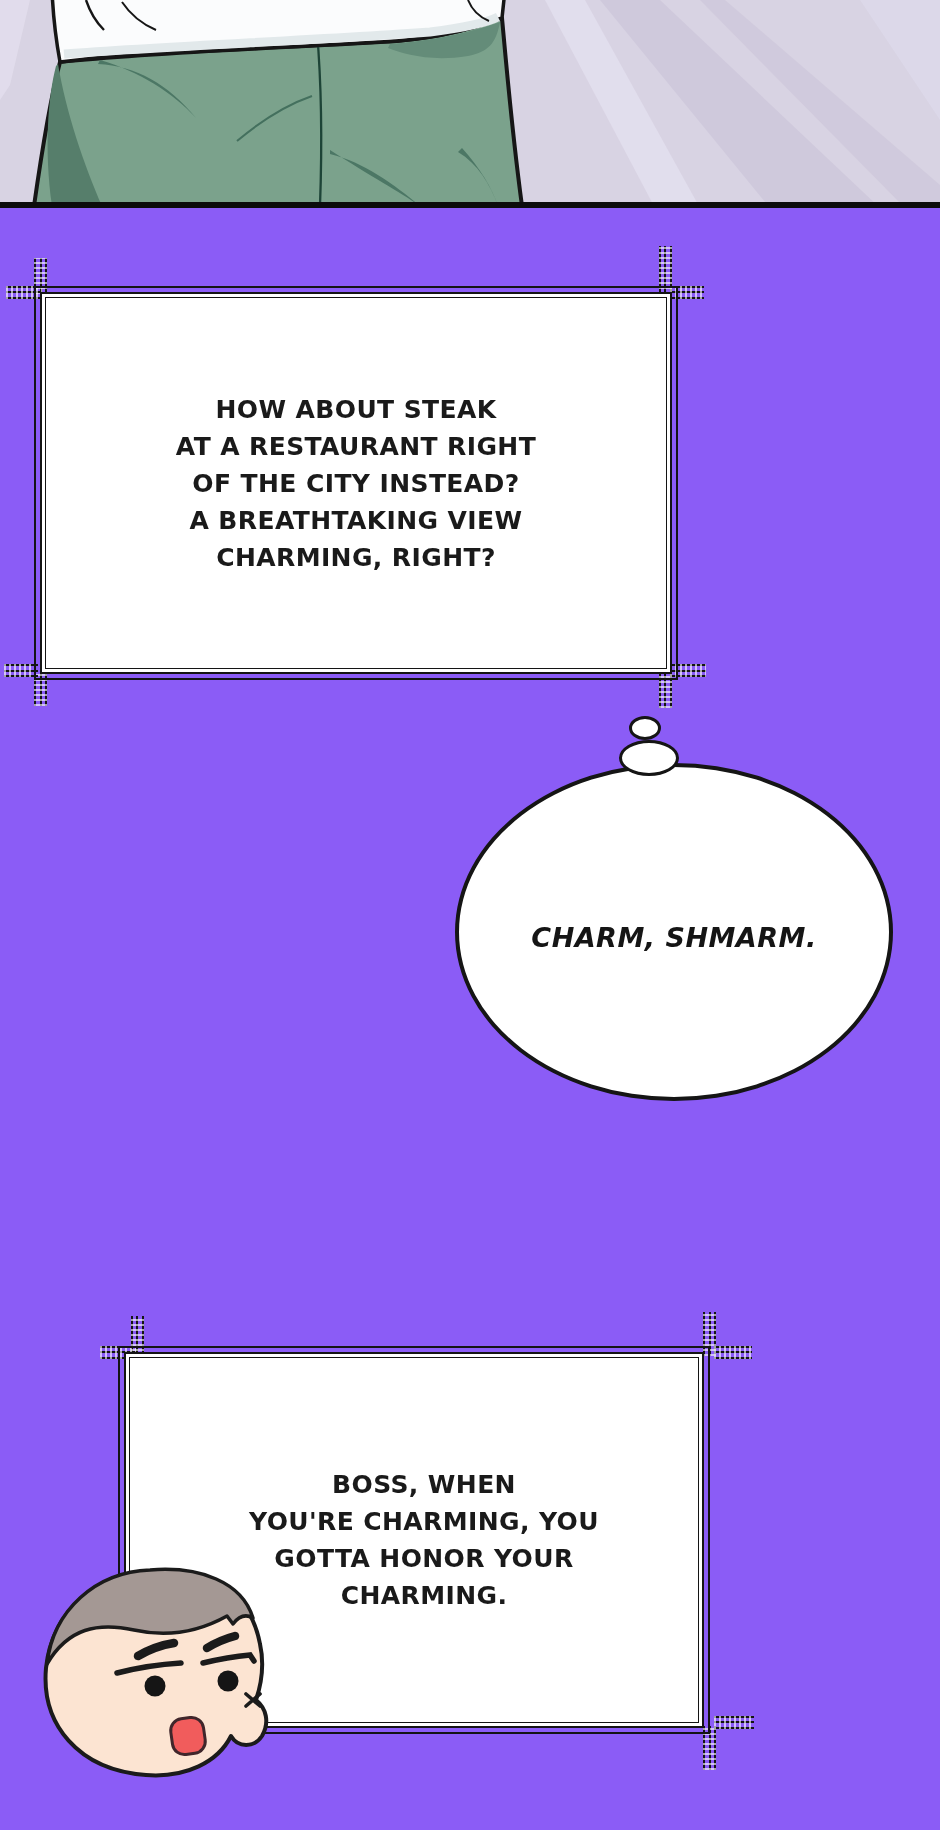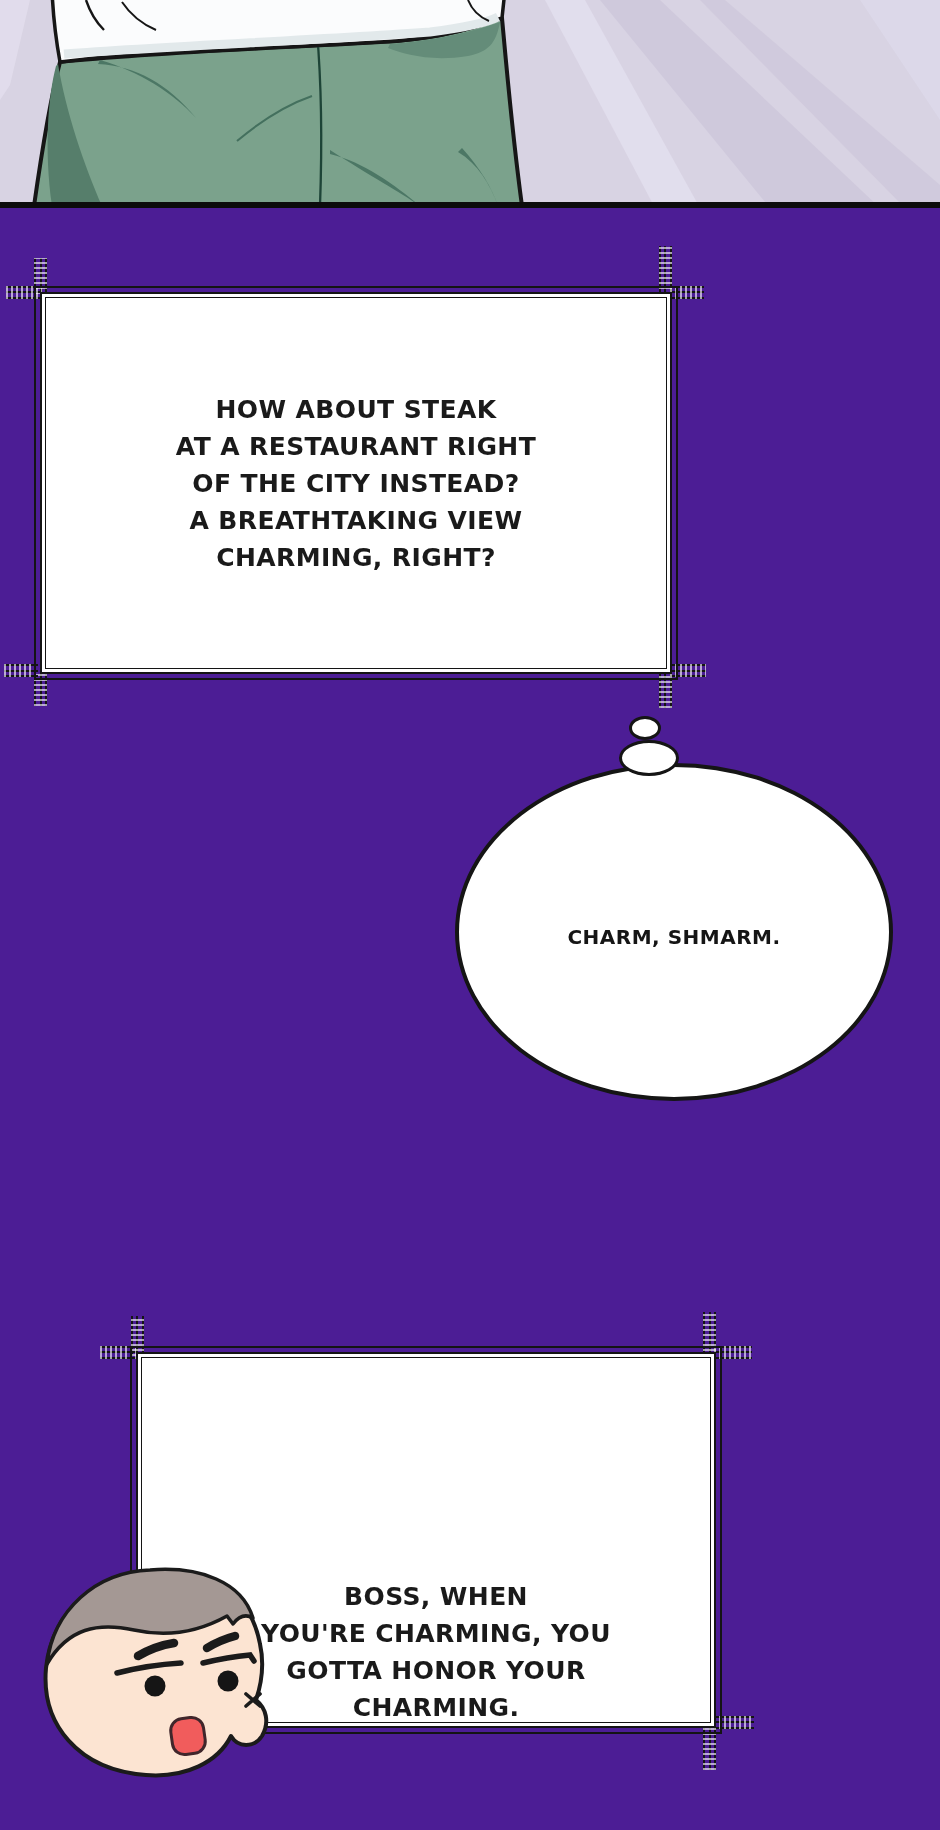--- a/index.html
+++ b/index.html
@@ -1,51 +1,51 @@
 <!DOCTYPE html>
 <html><head>
 <meta charset="utf-8">
 <style>
   html,body{margin:0;padding:0;background:#ffffff;}
   .page{
-    position:relative;width:940px;height:1830px;background:#4c1d95;
+    position:relative;width:940px;height:1830px;background:#8b5cf6;
     overflow:hidden;font-family:"DejaVu Sans",sans-serif;color:#191919;
   }
   
   .photo-panel{position:absolute;left:0;top:0;width:940px;height:208px;}
   
   .sketch-box{
     position:absolute;background:#ffffff;border:2.5px solid #141414;
     display:flex;align-items:center;justify-content:center;z-index:2;
   }
   .sketch-box::before{content:"";position:absolute;inset:3px;border:1.5px solid #141414;pointer-events:none;}
   .sketch-box::after{content:"";position:absolute;inset:-8px;border:2px solid #141414;pointer-events:none;}
   .box-text{
     position:relative;z-index:3;text-align:center;
     font-size:25px;font-weight:700;line-height:37px;letter-spacing:.4px;color:#1a1a1a;
   }
   #box1{left:40px;top:292px;width:628px;height:378px;}
-  #box2{left:136px;top:1352px;width:576px;height:372px;align-items:flex-end;}
+  #box2{left:124px;top:1352px;width:576px;height:372px;}
   #box2 .box-text{transform:translateX(10px);}
   
   .stub{position:absolute;z-index:1;}
   .stub.v{width:13px;background-image:
       repeating-linear-gradient(0deg, rgba(255,255,255,.62) 0 2px, transparent 2px 5px),
       repeating-linear-gradient(90deg,#141414 0 2px,transparent 2px 5.5px);}
   .stub.h{height:13px;background-image:
       repeating-linear-gradient(90deg, rgba(255,255,255,.62) 0 2px, transparent 2px 5px),
       repeating-linear-gradient(0deg,#141414 0 2px,transparent 2px 5.5px);}
   
   .bubble-main{
     position:absolute;left:455px;top:763px;width:430px;height:330px;
     border:4px solid #151515;border-radius:50%;background:#ffffff;z-index:2;
     display:flex;align-items:center;justify-content:center;
   }
   .bubble-text{
-    font-size:20px;font-weight:700;letter-spacing:.5px;
+    font-size:27px;font-weight:700;font-style:italic;letter-spacing:.5px;
     color:#151515;transform:translateY(5px);
   }
   .bubble-dot1{position:absolute;left:629px;top:716px;width:26px;height:18px;
     border:3px solid #151515;border-radius:50%;background:#fff;z-index:3;}
   .bubble-dot2{position:absolute;left:619px;top:740px;width:54px;height:30px;
     border:3.5px solid #151515;border-radius:50%;background:#fff;z-index:3;}
   
   .chibi{position:absolute;left:38px;top:1564px;width:240px;height:226px;z-index:6;}
 </style>
 </head>

